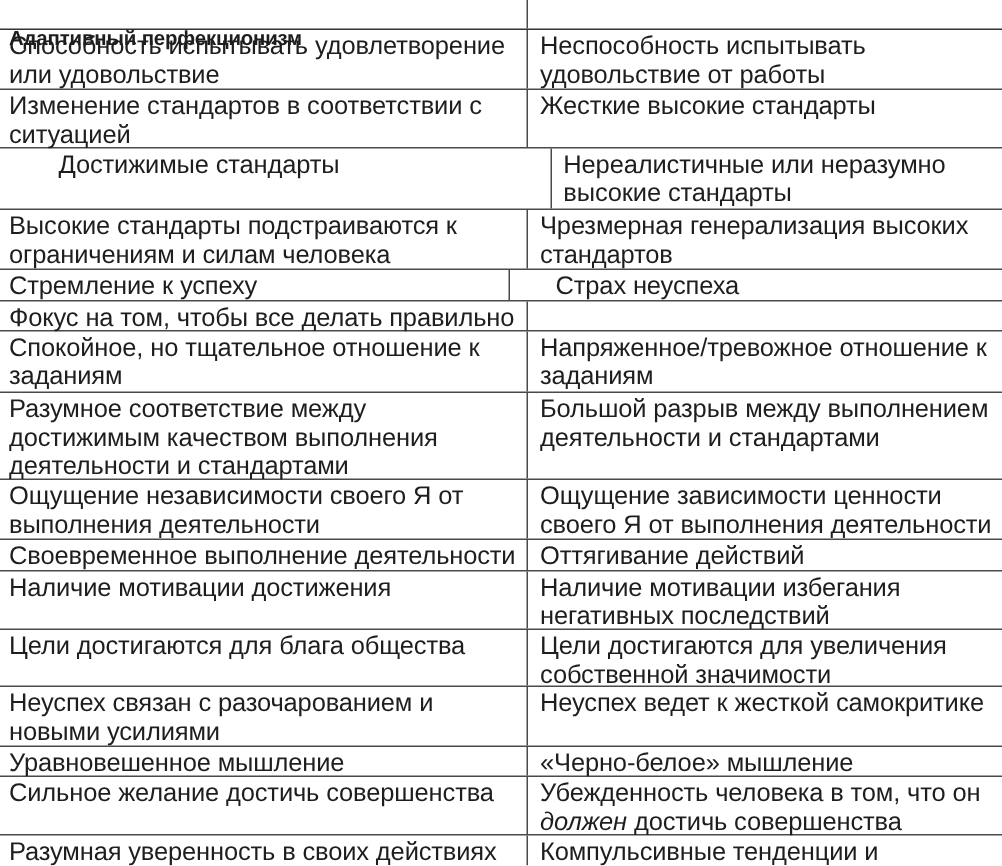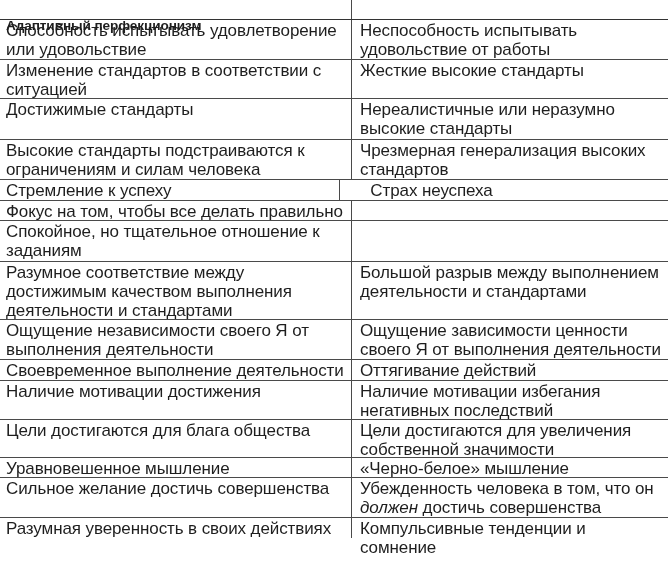--- a/index.html
+++ b/index.html
@@ -25,37 +25,38 @@
   </div>
 
   <div class="row h2">
     <div class="cell c1">Способность испытывать удовлетворение или удовольствие</div>
     <div class="cell c2">Неспособность испытывать удовольствие от работы</div>
   </div>
   <div class="row h2">
     <div class="cell c1">Изменение стандартов в соответствии с ситуацией</div>
     <div class="cell c2">Жесткие высокие стандарты</div>
   </div>
-  <div class="row h2" style="height:41px;">
+  <div class="row h2" style="height:41px;padding-left:33px;">
     <div class="cell c1">Достижимые стандарты</div>
     <div class="cell c2">Нереалистичные или неразумно высокие стандарты</div>
   </div>
   <div class="row h2">
     <div class="cell c1">Высокие стандарты подстраиваются к ограничениям и силам человека</div>
     <div class="cell c2">Чрезмерная генерализация высоких стандартов</div>
   </div>
   <div class="row h1" style="height:21px;gap:22px;">
     <div class="cell c1">Стремление к успеху</div>
     <div class="cell c2">Страх неуспеха</div>
   </div>
   <div class="row h1">
     <div class="cell c1">Фокус на том, чтобы все делать правильно</div>
   </div>
   <div class="row h2" style="height:41px;">
     <div class="cell c1">Спокойное, но тщательное отношение к заданиям</div>
+    <div class="cell c2">Напряженное/тревожное отношение к заданиям</div>
   </div>
   <div class="row h3">
     <div class="cell c1">Разумное соответствие между достижимым качеством выполнения деятельности и стандартами</div>
     <div class="cell c2">Большой разрыв между выполнением деятельности и стандартами</div>
   </div>
   <div class="row h2">
     <div class="cell c1">Ощущение независимости своего Я от выполнения деятельности</div>
     <div class="cell c2">Ощущение зависимости ценности своего Я от выполнения деятельности</div>
   </div>
   <div class="row h1" style="height:21px;">
@@ -63,20 +64,24 @@
     <div class="cell c2">Оттягивание действий</div>
   </div>
   <div class="row h2">
     <div class="cell c1">Наличие мотивации достижения</div>
     <div class="cell c2">Наличие мотивации избегания негативных последствий</div>
   </div>
   <div class="row h2" style="height:38px;">
     <div class="cell c1">Цели достигаются для блага общества</div>
     <div class="cell c2">Цели достигаются для увеличения собственной значимости</div>
   </div>
+  <div class="row h2">
+    <div class="cell c1">Неуспех связан с разочарованием и новыми усилиями</div>
+    <div class="cell c2">Неуспех ведет к жесткой самокритике</div>
+  </div>
   <div class="row h1">
     <div class="cell c1">Уравновешенное мышление</div>
     <div class="cell c2">«Черно-белое» мышление</div>
   </div>
   <div class="row h2">
     <div class="cell c1">Сильное желание достичь совершенства</div>
     <div class="cell c2"><span>Убежденность человека в том, что он </span><em>должен</em><span> достичь совершенства</span></div>
   </div>
   <div class="row h1" style="border-bottom:none;">
     <div class="cell c1">Разумная уверенность в своих действиях</div>

